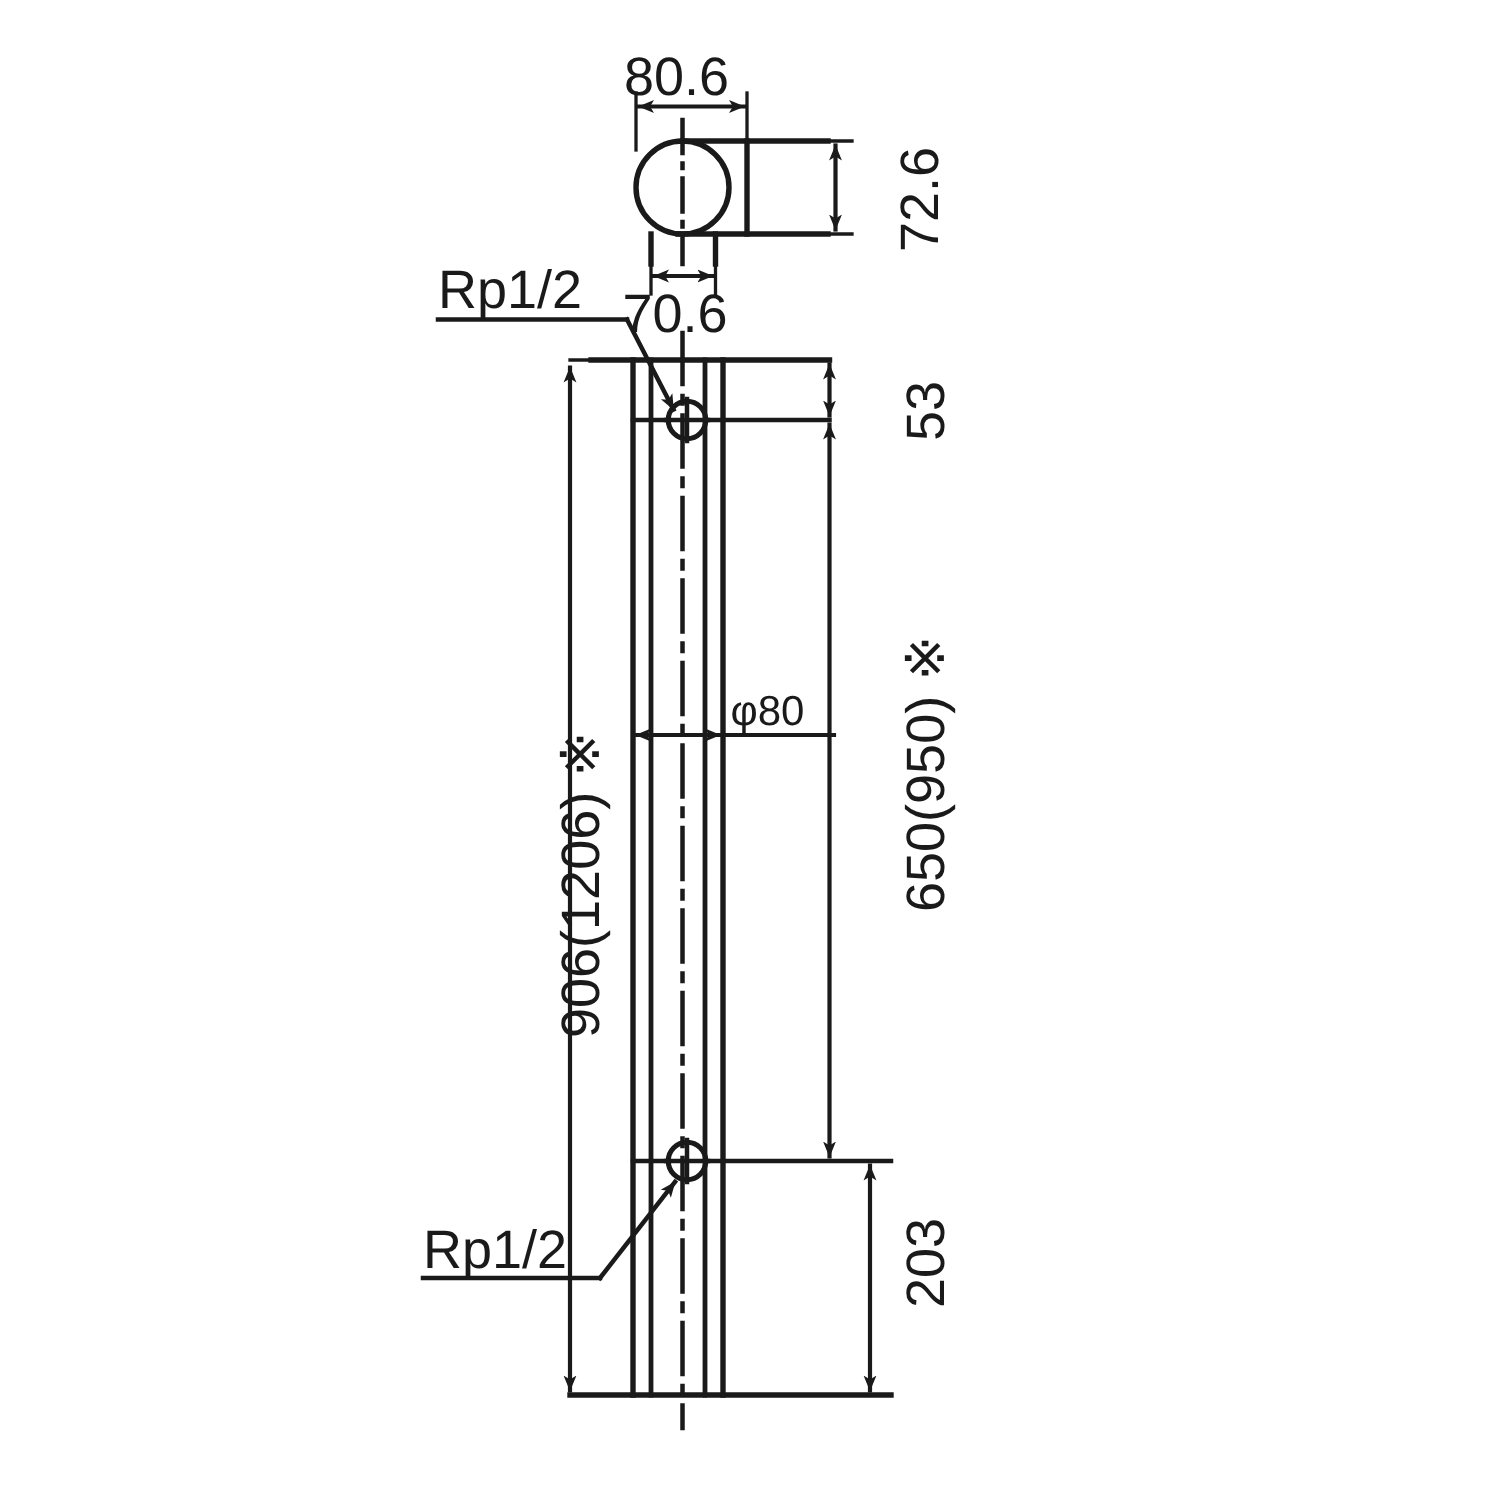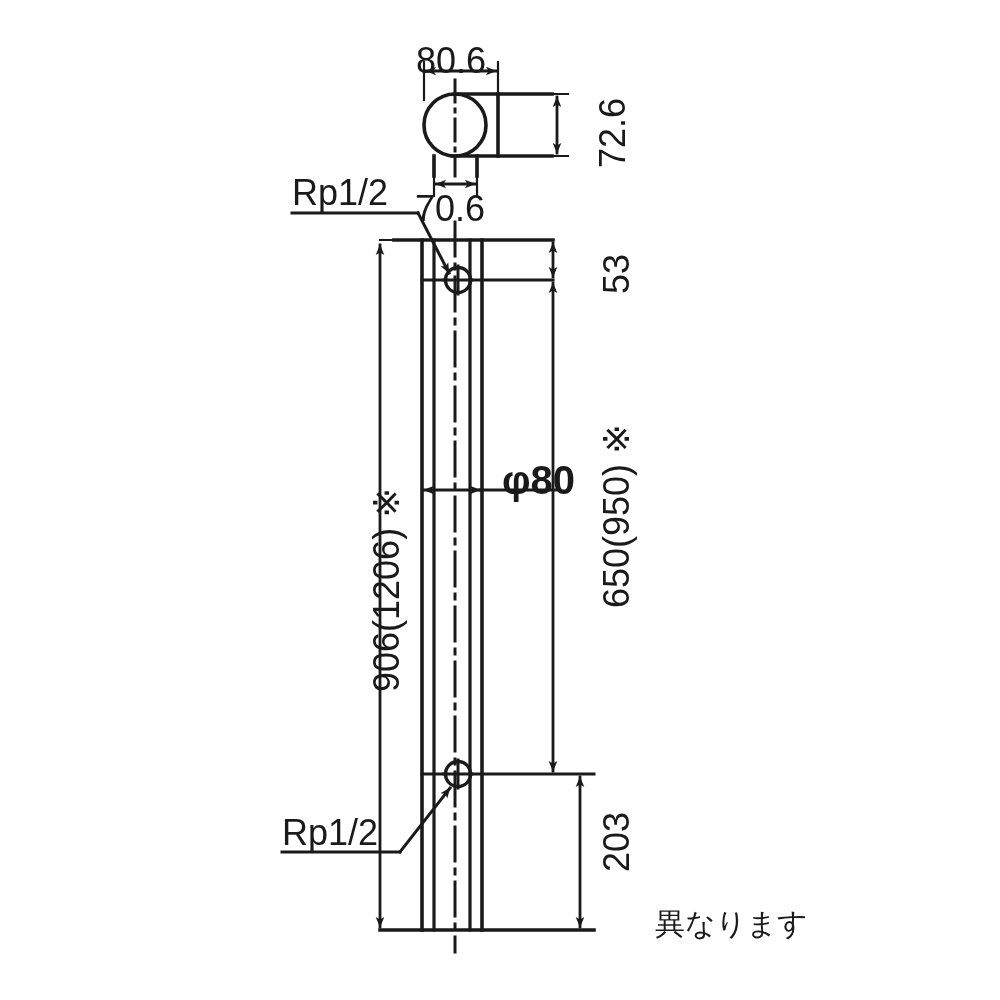--- a/index.html
+++ b/index.html
@@ -119,36 +119,35 @@
 
       <path d="M380,245 L380,927" stroke-width="2.8" marker-start="url(#arrTail)" marker-end="url(#arrHead)"></path>
       <path d="M380,240 L422,240" stroke-width="2.2"></path>
 
       <path d="M424,490 L480,490" stroke-width="2.8" marker-start="url(#arrTail)" marker-end="url(#arrHead)"></path>
       <path d="M480,490 L556,490" stroke-width="2.8"></path>
 
     </g>
   </svg>
 
-  <div class="dim-text" style="left:416px; top:40px; font-size:36px;">80.6</div>
+  <div class="dim-text" style="left:416px; top:30px; font-size:36px;">80.6</div>
 
   <div class="dim-text rot90" style="left:592px; top:168px; font-size:36px;">72.6</div>
 
   <div class="dim-text" style="left:415px; top:188px; font-size:36px;">70.6</div>
 
   <div class="dim-text" style="left:292px; top:172px; font-size:36px;">Rp1/2</div>
 
   <div class="dim-text" style="left:282px; top:812px; font-size:36px;">Rp1/2</div>
 
   <div class="dim-text rot90" style="left:596px; top:294px; font-size:36px;">53</div>
 
   <div class="dim-text rot90" style="left:596px; top:608px; font-size:36px;">650(950) ※</div>
 
   <div class="dim-text rot90" style="left:596px; top:872px; font-size:36px;">203</div>
 
   <div class="dim-text rot90" style="left:366px; top:692px; font-size:36px;">906(1206) ※</div>
 
-  <div class="dim-text" style="left:502px; top:458px; font-size:40px;font-weight:bold;">φ80</div>
+  <div class="dim-text" style="left:487px; top:458px; font-size:28px;">φ80</div>
 
 
-  <div class="note-text" style="left:655px; top:904px;">異なります</div>
 
 </div>
 
 </body></html>

